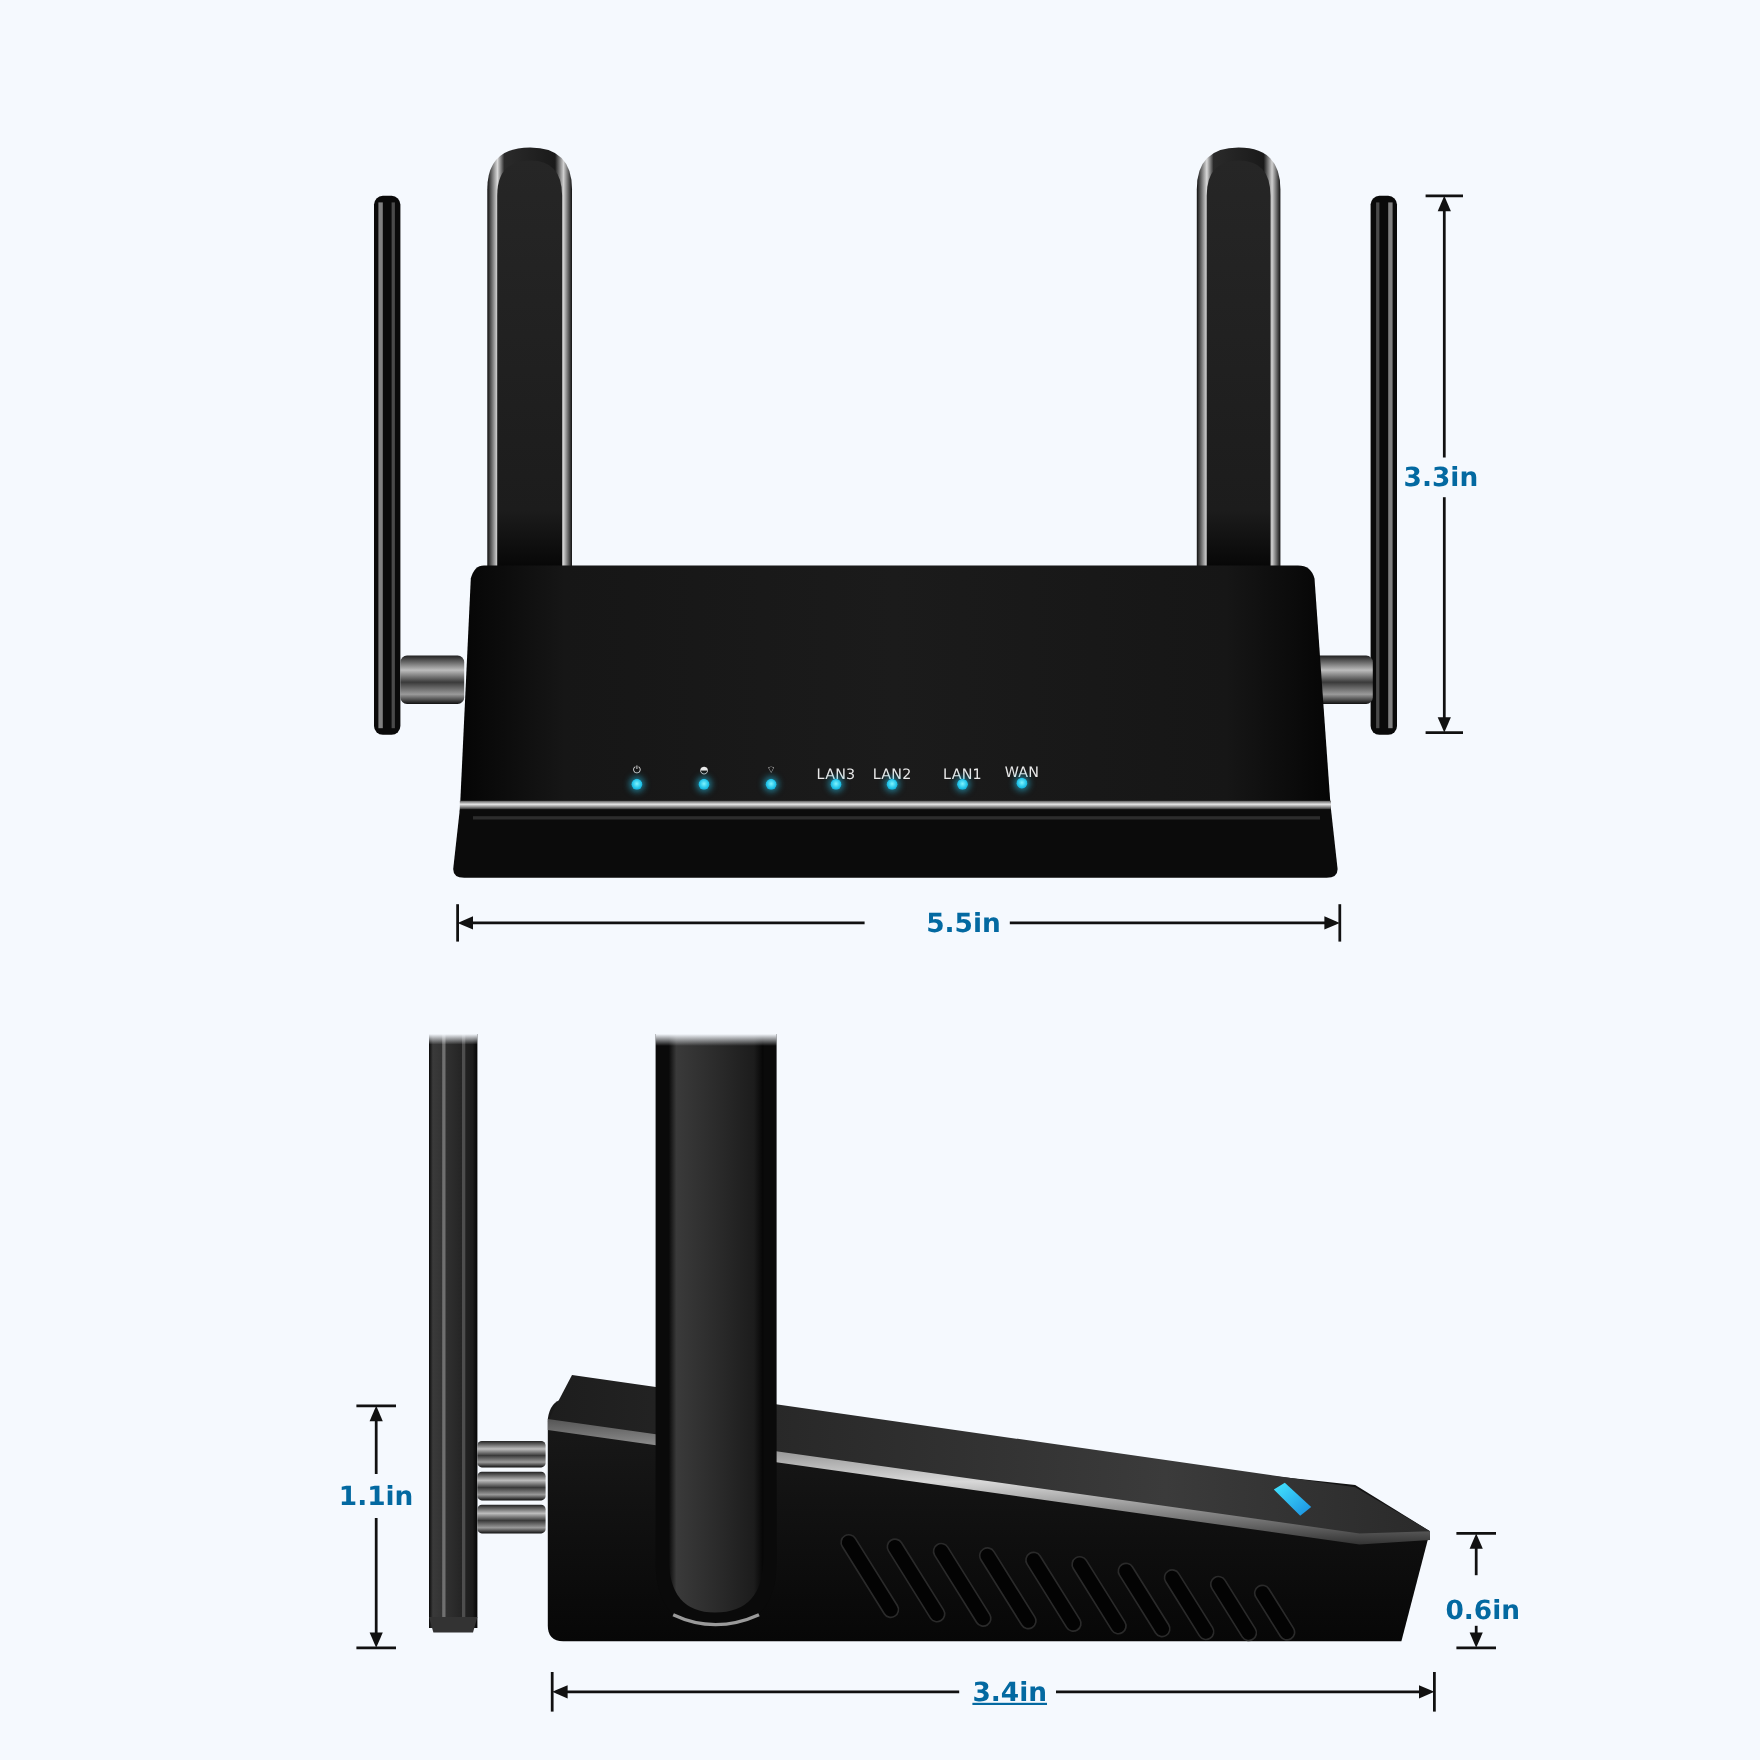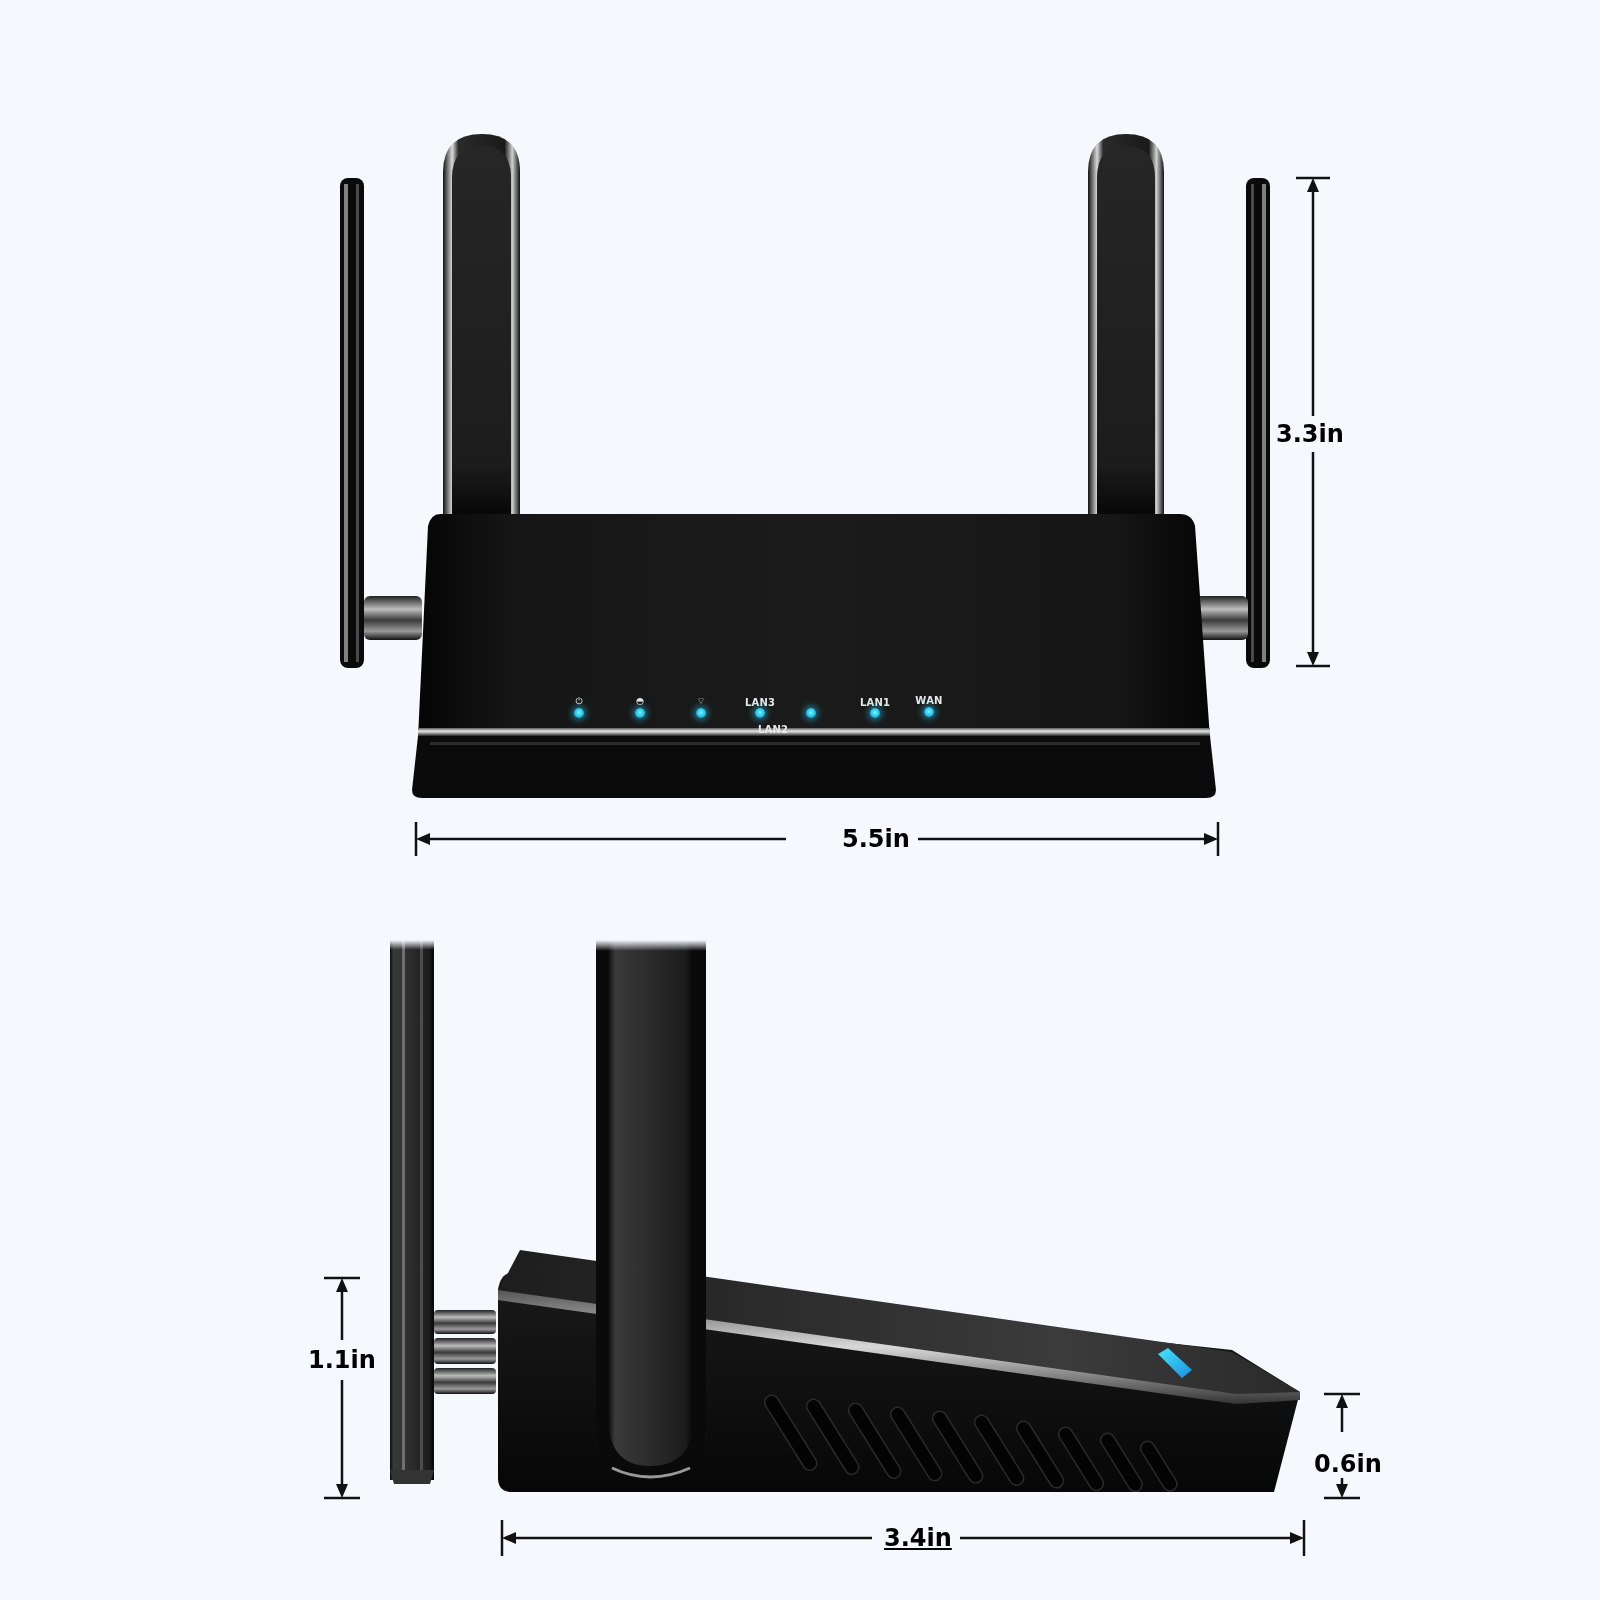--- a/index.html
+++ b/index.html
@@ -4,26 +4,26 @@
 <style>
   html, body { margin:0; padding:0; }
   body {
     width:1600px; height:1600px; position:relative; overflow:hidden;
     background:#F5F9FE;
     font-family:"DejaVu Sans", "Liberation Sans", sans-serif;
   }
   .abs { position:absolute; }
   
   .dim-label {
-    position:absolute; font-weight:bold; font-size:24px; color:#000000;
+    position:absolute; font-weight:bold; font-size:24px; color:#0369a1;
     background:#F5F9FE; padding:0 8px; line-height:28px; white-space:nowrap;
   }
   svg { position:absolute; left:0; top:0; overflow:visible; }
   .led-label {
-    position:absolute; color:#e8e8e8; font-size:10px; font-weight:bold;
+    position:absolute; color:#e8e8e8; font-size:13px; font-weight:normal;
     transform:translateX(-50%); white-space:nowrap; letter-spacing:0.2px;
   }
   .led-dot {
     position:absolute; width:10px; height:10px; border-radius:50%;
     background:radial-gradient(circle at 50% 45%, #7ef3ff 0%, #1fc2e8 55%, #0a8fb8 100%);
     box-shadow:0 0 6px 2px rgba(40,200,240,0.55);
     transform:translateX(-50%);
   }
   .led-glyph {
     position:absolute; color:#e8e8e8; font-size:9px; transform:translateX(-50%);
@@ -125,21 +125,21 @@
 
     <span class="led-glyph" style="left:640px;top:697px;">◓</span>
     <span class="led-dot" style="left:640px;top:708px;"></span>
 
     <span class="led-glyph" style="left:701px;top:697px;">⌔</span>
     <span class="led-dot" style="left:701px;top:708px;"></span>
 
     <span class="led-label" style="left:760px;top:697px;">LAN3</span>
     <span class="led-dot" style="left:760px;top:708px;"></span>
 
-    <span class="led-label" style="left:773px;top:697px;margin-top:27px;">LAN2</span>
+    <span class="led-label" style="left:811px;top:697px;">LAN2</span>
     <span class="led-dot" style="left:811px;top:708px;"></span>
 
     <span class="led-label" style="left:875px;top:697px;">LAN1</span>
     <span class="led-dot" style="left:875px;top:708px;"></span>
 
     <span class="led-label" style="left:929px;top:695px;">WAN</span>
     <span class="led-dot" style="left:929px;top:707px;"></span>
   </div>
 
   <span class="dim-label" style="left:1276px;top:420px;padding:0;">3.3in</span>

